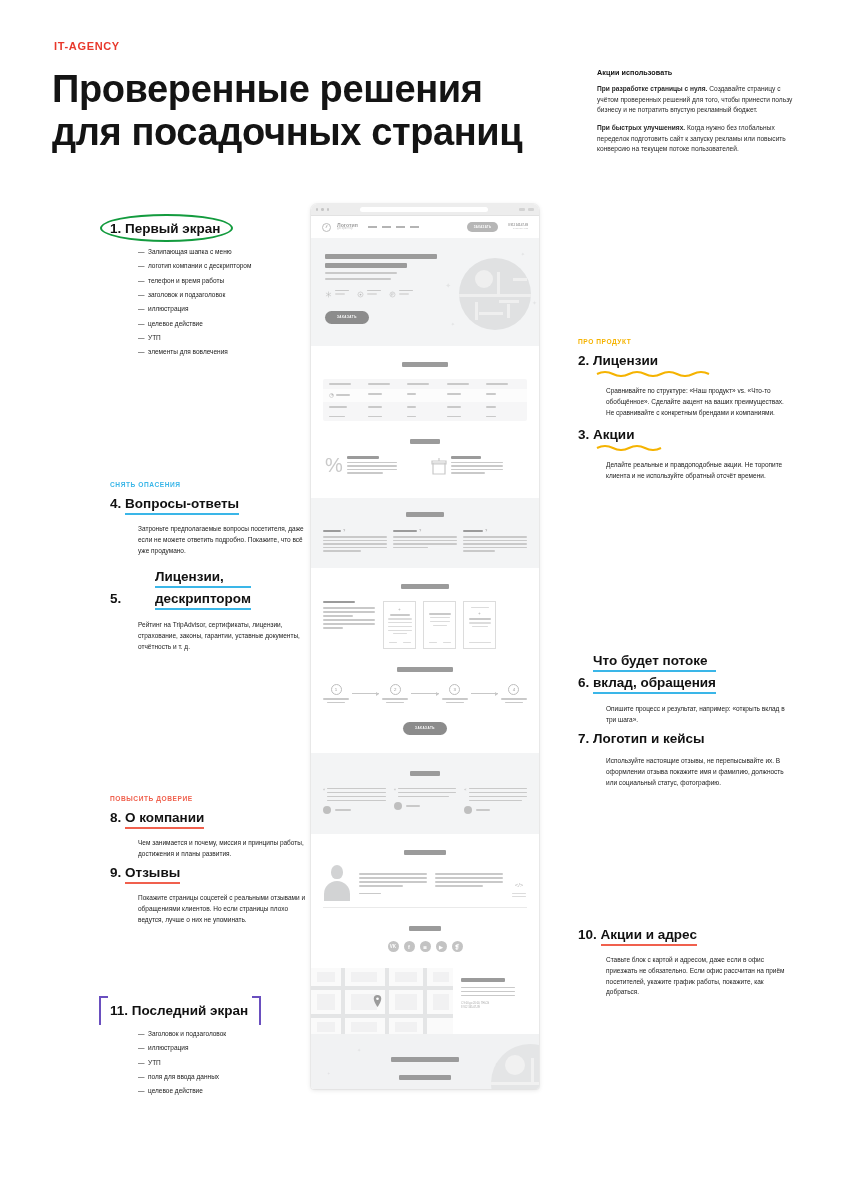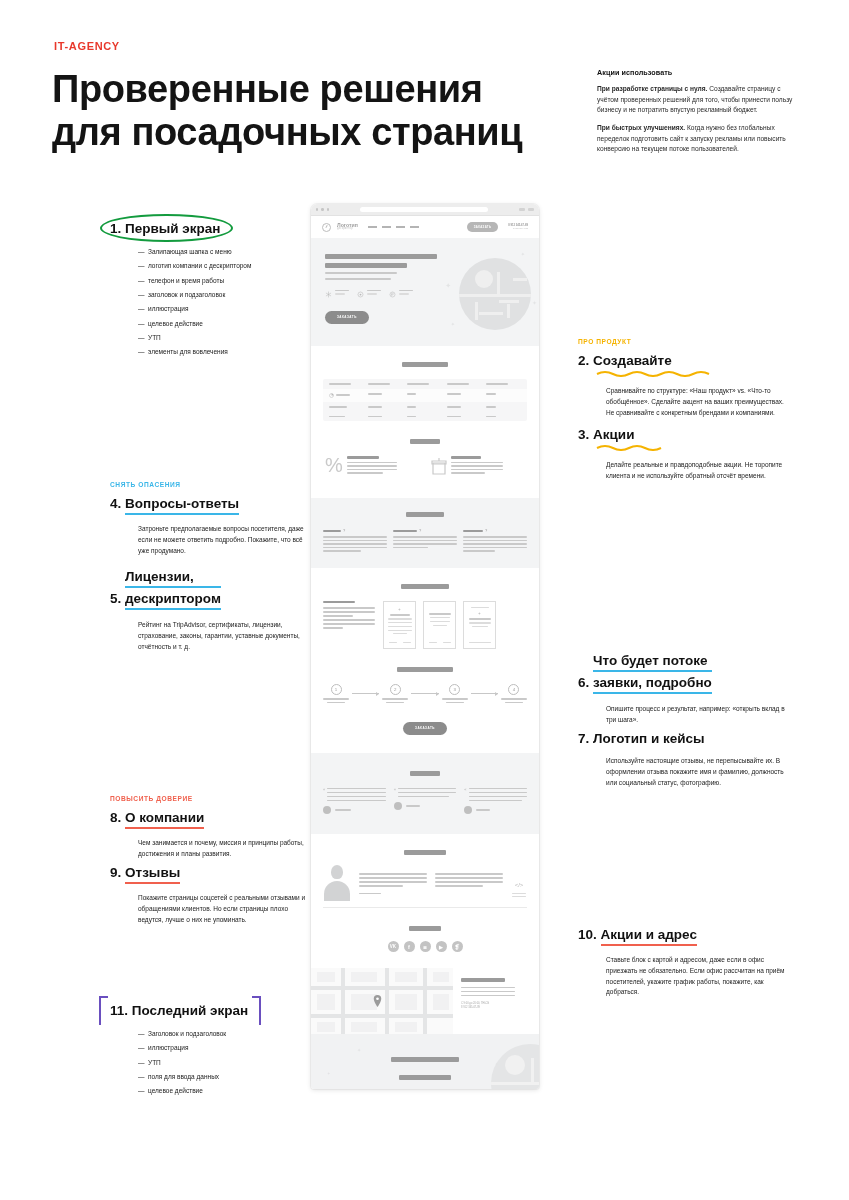--- a/index.html
+++ b/index.html
@@ -265,21 +265,21 @@
     <li>УТП</li>
     <li>элементы для вовлечения</li>
   </ul>
 </div>
 
 <div class="note right" style="top:338px;">
   <div class="kicker yellow">ПРО ПРОДУКТ</div>
   <div class="note-title">
     <span class="hl-wrap">
       <span>2.</span>
-      <span>Создавайте</span>
+      <span>Лицензии</span>
     </span>
   </div>
   <svg class="wavy" width="118" height="7" viewBox="0 0 118 7" style="margin-left:17px;">
     <path d="M2 4 Q10 0 18 4 T34 4 T50 4 T66 4 T82 4 T98 4 T114 4" fill="none" stroke="#F5B301" stroke-width="2"></path>
   </svg>
   <div class="note-body">Сравнивайте по структуре: «Наш продукт» vs. «Что-то обобщённое». Сделайте акцент на ваших преимуществах. Не сравнивайте с конкретным брендами и компаниями.</div>
 </div>
 
 <div class="note right" style="top:425px;">
   <div class="note-title">
@@ -299,29 +299,29 @@
   <div class="note-title">
     <span>4.</span>
     <span class="hl-underline-blue">Вопросы-ответы</span>
   </div>
   <div class="note-body">Затроньте предполагаемые вопросы посетителя, даже если не можете ответить подробно. Покажите, что всё уже продумано.</div>
 </div>
 
 <div class="note left" style="top:568px;">
   <div class="note-title">
     <span>5.</span>
-    <span class="hl-underline-blue" id="note5-title" style="border-bottom: none;"><span style="display: block; border-bottom: 2.2px solid rgb(58, 182, 232); padding-bottom: 1px;">Лицензии,</span><span style="display: block; border-bottom: 2.2px solid rgb(58, 182, 232); padding-bottom: 1px; margin-top: 2px;">дескриптором</span></span>
+    <span class="hl-underline-blue" id="note5-title" style="border-bottom: none; margin-left: 30px;"><span style="display: block; border-bottom: 2.2px solid rgb(58, 182, 232); padding-bottom: 1px;">Лицензии,</span><span style="display: block; border-bottom: 2.2px solid rgb(58, 182, 232); padding-bottom: 1px; margin-top: 2px;">дескриптором</span></span>
   </div>
   <div class="note-body">Рейтинг на TripAdvisor, сертификаты, лицензии, страхование, законы, гарантии, уставные документы, отчётность и т. д.</div>
 </div>
 
 <div class="note right" style="top:652px;">
   <div class="note-title">
     <span>6.</span>
-    <span class="hl-underline-blue" id="note6-title" style="border-bottom: none;"><span style="display: block; border-bottom: 2.2px solid rgb(58, 182, 232); padding-bottom: 1px;">Что будет потоке</span><span style="display: block; border-bottom: 2.2px solid rgb(58, 182, 232); padding-bottom: 1px; margin-top: 2px;">заявки, подробно</span></span>
+    <span class="hl-underline-blue" id="note6-title" style="border-bottom: none;"><span style="display: block; border-bottom: 2.2px solid rgb(58, 182, 232); padding-bottom: 1px;">Что будет потоке</span><span style="display: block; border-bottom: 2.2px solid rgb(58, 182, 232); padding-bottom: 1px; margin-top: 2px;">вклад, обращения</span></span>
   </div>
   <div class="note-body">Опишите процесс и результат, например: «открыть вклад в три шага».</div>
 </div>
 
 <div class="note right" style="top:729px;">
   <div class="note-title">
     <span>7.</span>
     <span>Логотип и кейсы</span>
   </div>
   <div class="note-body">Используйте настоящие отзывы, не перепысывайте их. В оформлении отзыва покажите имя и фамилию, должность или социальный статус, фотографию.</div>

